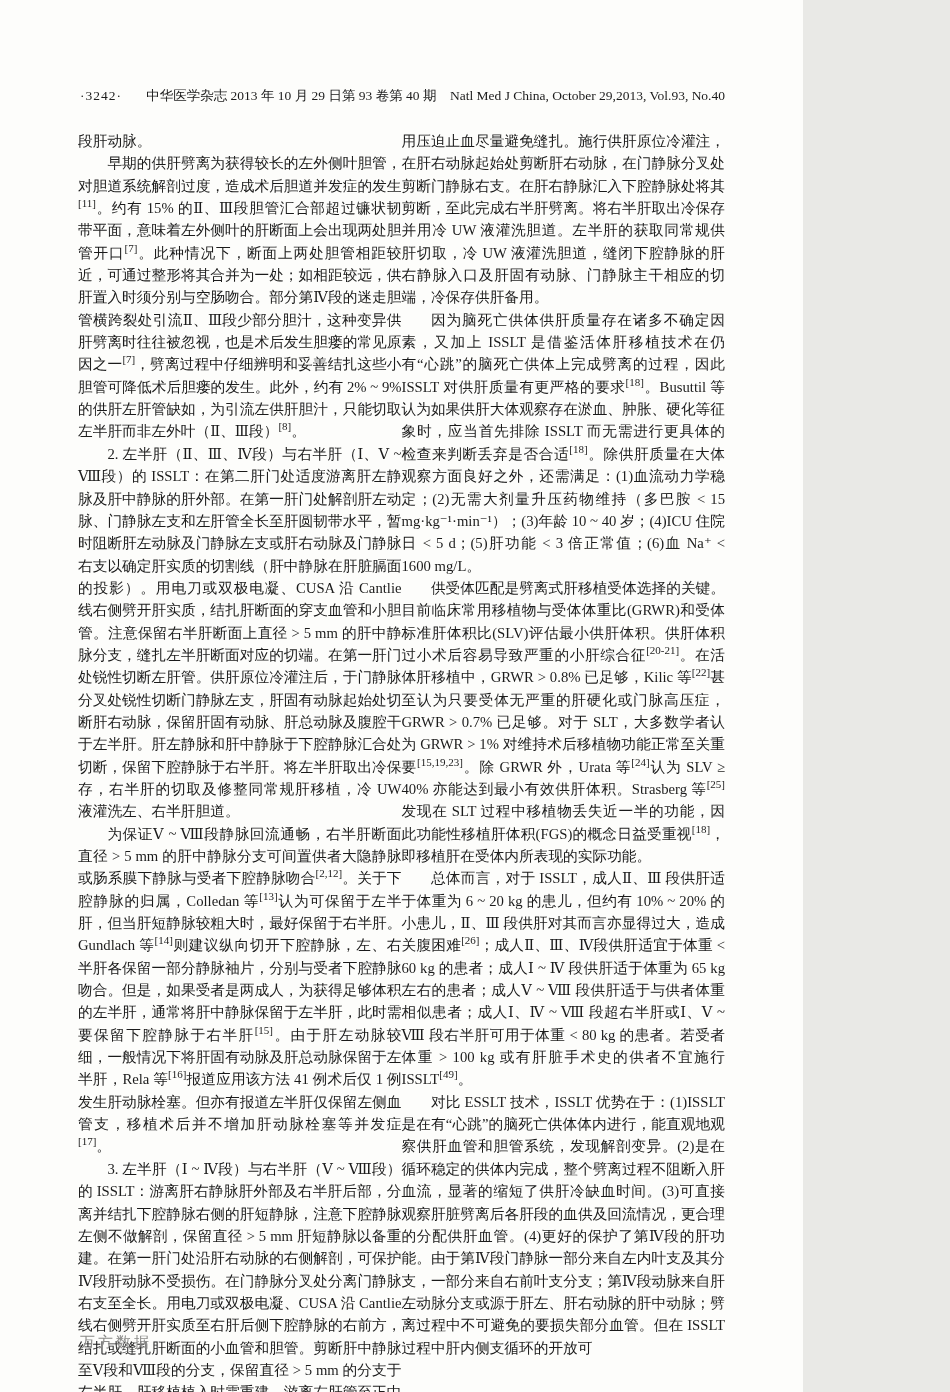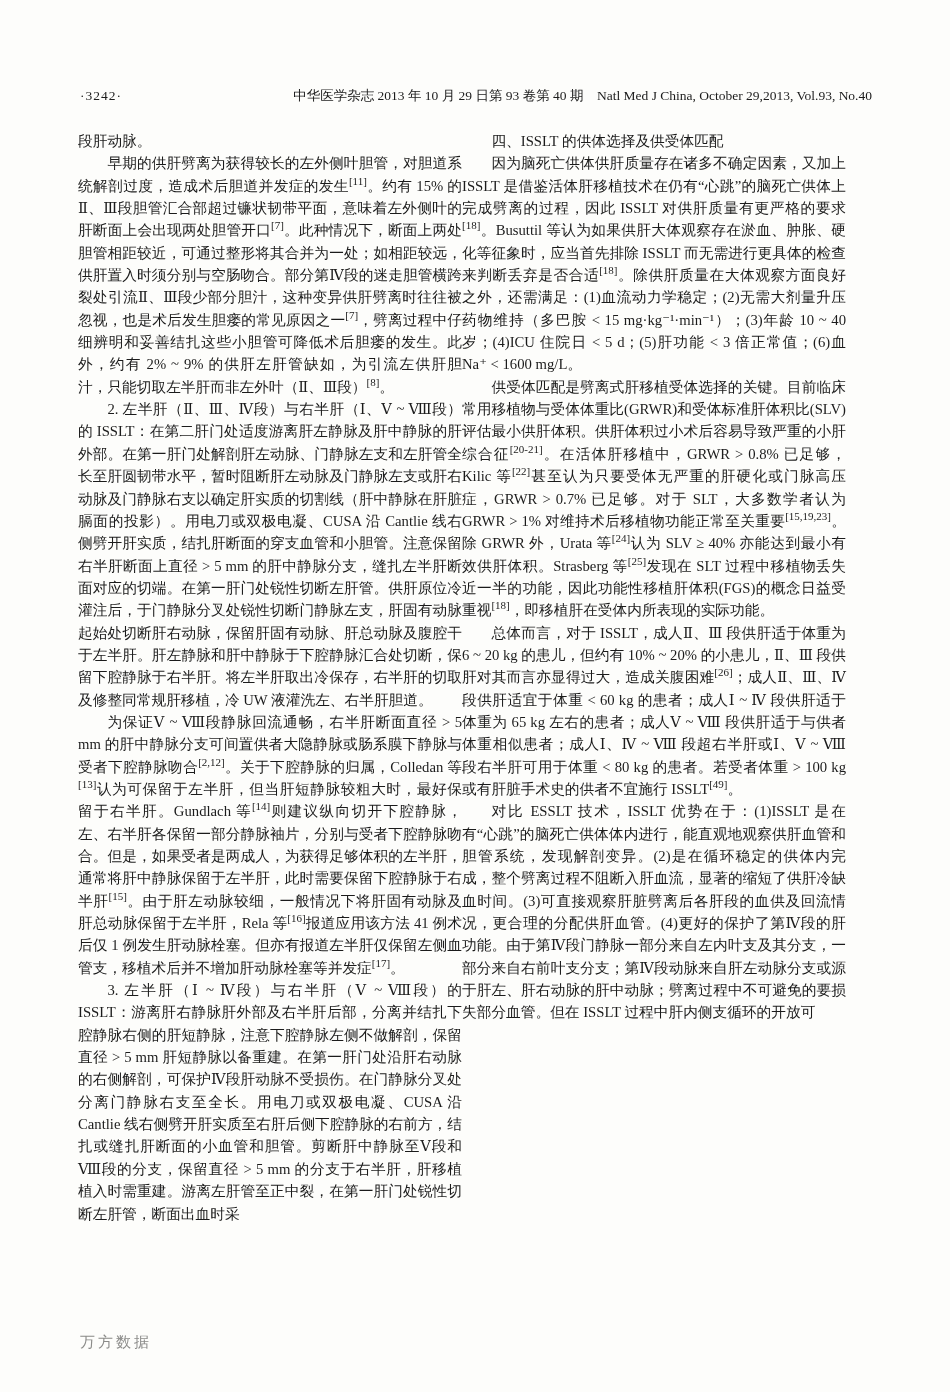--- a/index.html
+++ b/index.html
@@ -1,20 +1,20 @@
 <!DOCTYPE html>
 <html><head>
 <meta charset="utf-8">
 <title>Journal Page</title>
 <style>
   * { margin: 0; padding: 0; box-sizing: border-box; }
   html, body { width: 950px; background: #e9e9e6; }
   .page {
     position: relative;
-    width: 950px;
+    width: 803px;
     height: 1392px;
     background: #fdfdfb;
     padding: 86px 78px 0 78px;
     font-family: "Liberation Serif", "DejaVu Serif", serif;
     color: #1b1b1b;
     overflow: hidden;
   }
   .page-header {
     position: relative;
     height: 20px;
@@ -75,21 +75,21 @@
 
     <section class="col">
       <p class="para noindent">段肝动脉。</p>
       <p class="para">早期的供肝劈离为获得较长的左外侧叶胆管，对胆道系统解剖过度，造成术后胆道并发症的发生<sup>[11]</sup>。约有 15% 的Ⅱ、Ⅲ段胆管汇合部超过镰状韧带平面，意味着左外侧叶的肝断面上会出现两处胆管开口<sup>[7]</sup>。此种情况下，断面上两处胆管相距较近，可通过整形将其合并为一处；如相距较远，供肝置入时须分别与空肠吻合。部分第Ⅳ段的迷走胆管横跨裂处引流Ⅱ、Ⅲ段少部分胆汁，这种变异供肝劈离时往往被忽视，也是术后发生胆瘘的常见原因之一<sup>[7]</sup>，劈离过程中仔细辨明和妥善结扎这些小胆管可降低术后胆瘘的发生。此外，约有 2% ~ 9% 的供肝左肝管缺如，为引流左供肝胆汁，只能切取左半肝而非左外叶（Ⅱ、Ⅲ段）<sup>[8]</sup>。</p>
       <p class="para">2. 左半肝（Ⅱ、Ⅲ、Ⅳ段）与右半肝（Ⅰ、Ⅴ ~ Ⅷ段）的 ISSLT：在第二肝门处适度游离肝左静脉及肝中静脉的肝外部。在第一肝门处解剖肝左动脉、门静脉左支和左肝管全长至肝圆韧带水平，暂时阻断肝左动脉及门静脉左支或肝右动脉及门静脉右支以确定肝实质的切割线（肝中静脉在肝脏膈面的投影）。用电刀或双极电凝、CUSA 沿 Cantlie 线右侧劈开肝实质，结扎肝断面的穿支血管和小胆管。注意保留右半肝断面上直径 &gt; 5 mm 的肝中静脉分支，缝扎左半肝断面对应的切端。在第一肝门处锐性切断左肝管。供肝原位冷灌注后，于门静脉分叉处锐性切断门静脉左支，肝固有动脉起始处切断肝右动脉，保留肝固有动脉、肝总动脉及腹腔干于左半肝。肝左静脉和肝中静脉于下腔静脉汇合处切断，保留下腔静脉于右半肝。将左半肝取出冷保存，右半肝的切取及修整同常规肝移植，冷 UW 液灌洗左、右半肝胆道。</p>
       <p class="para">为保证Ⅴ ~ Ⅷ段静脉回流通畅，右半肝断面直径 &gt; 5 mm 的肝中静脉分支可间置供者大隐静脉或肠系膜下静脉与受者下腔静脉吻合<sup>[2,12]</sup>。关于下腔静脉的归属，Colledan 等<sup>[13]</sup>认为可保留于左半肝，但当肝短静脉较粗大时，最好保留于右半肝。Gundlach 等<sup>[14]</sup>则建议纵向切开下腔静脉，左、右半肝各保留一部分静脉袖片，分别与受者下腔静脉吻合。但是，如果受者是两成人，为获得足够体积的左半肝，通常将肝中静脉保留于左半肝，此时需要保留下腔静脉于右半肝<sup>[15]</sup>。由于肝左动脉较细，一般情况下将肝固有动脉及肝总动脉保留于左半肝，Rela 等<sup>[16]</sup>报道应用该方法 41 例术后仅 1 例发生肝动脉栓塞。但亦有报道左半肝仅保留左侧血管支，移植术后并不增加肝动脉栓塞等并发症<sup>[17]</sup>。</p>
       <p class="para">3. 左半肝（Ⅰ ~ Ⅳ段）与右半肝（Ⅴ ~ Ⅷ段）的 ISSLT：游离肝右静脉肝外部及右半肝后部，分离并结扎下腔静脉右侧的肝短静脉，注意下腔静脉左侧不做解剖，保留直径 &gt; 5 mm 肝短静脉以备重建。在第一肝门处沿肝右动脉的右侧解剖，可保护Ⅳ段肝动脉不受损伤。在门静脉分叉处分离门静脉右支至全长。用电刀或双极电凝、CUSA 沿 Cantlie 线右侧劈开肝实质至右肝后侧下腔静脉的右前方，结扎或缝扎肝断面的小血管和胆管。剪断肝中静脉至Ⅴ段和Ⅷ段的分支，保留直径 &gt; 5 mm 的分支于右半肝，肝移植植入时需重建。游离左肝管至正中裂，在第一肝门处锐性切断左肝管，断面出血时采</p>
     </section>
 
     <section class="col">
-      <p class="para heading">四、ISSLT 的供体选择及供受体匹配</p>
+      <p class="para noindent">用压迫止血尽量避免缝扎。施行供肝原位冷灌注，在肝右动脉起始处剪断肝右动脉，在门静脉分叉处剪断门静脉右支。在肝右静脉汇入下腔静脉处将其剪断，至此完成右半肝劈离。将右半肝取出冷保存并用冷 UW 液灌洗胆道。左半肝的获取同常规供肝切取，冷 UW 液灌洗胆道，缝闭下腔静脉的肝右静脉入口及肝固有动脉、门静脉主干相应的切端，冷保存供肝备用。</p>
       <p class="para">因为脑死亡供体供肝质量存在诸多不确定因素，又加上 ISSLT 是借鉴活体肝移植技术在仍有“心跳”的脑死亡供体上完成劈离的过程，因此 ISSLT 对供肝质量有更严格的要求<sup>[18]</sup>。Busuttil 等认为如果供肝大体观察存在淤血、肿胀、硬化等征象时，应当首先排除 ISSLT 而无需进行更具体的检查来判断丢弃是否合适<sup>[18]</sup>。除供肝质量在大体观察方面良好之外，还需满足：(1)血流动力学稳定；(2)无需大剂量升压药物维持（多巴胺 &lt; 15 mg·kg⁻¹·min⁻¹）；(3)年龄 10 ~ 40 岁；(4)ICU 住院日 &lt; 5 d；(5)肝功能 &lt; 3 倍正常值；(6)血 Na⁺ &lt; 1600 mg/L。</p>
       <p class="para">供受体匹配是劈离式肝移植受体选择的关键。目前临床常用移植物与受体体重比(GRWR)和受体标准肝体积比(SLV)评估最小供肝体积。供肝体积过小术后容易导致严重的小肝综合征<sup>[20-21]</sup>。在活体肝移植中，GRWR &gt; 0.8% 已足够，Kilic 等<sup>[22]</sup>甚至认为只要受体无严重的肝硬化或门脉高压症，GRWR &gt; 0.7% 已足够。对于 SLT，大多数学者认为 GRWR &gt; 1% 对维持术后移植物功能正常至关重要<sup>[15,19,23]</sup>。除 GRWR 外，Urata 等<sup>[24]</sup>认为 SLV ≥ 40% 亦能达到最小有效供肝体积。Strasberg 等<sup>[25]</sup>发现在 SLT 过程中移植物丢失近一半的功能，因此功能性移植肝体积(FGS)的概念日益受重视<sup>[18]</sup>，即移植肝在受体内所表现的实际功能。</p>
       <p class="para">总体而言，对于 ISSLT，成人Ⅱ、Ⅲ 段供肝适于体重为 6 ~ 20 kg 的患儿，但约有 10% ~ 20% 的小患儿，Ⅱ、Ⅲ 段供肝对其而言亦显得过大，造成关腹困难<sup>[26]</sup>；成人Ⅱ、Ⅲ、Ⅳ段供肝适宜于体重 &lt; 60 kg 的患者；成人Ⅰ ~ Ⅳ 段供肝适于体重为 65 kg 左右的患者；成人Ⅴ ~ Ⅷ 段供肝适于与供者体重相似患者；成人Ⅰ、Ⅳ ~ Ⅷ 段超右半肝或Ⅰ、Ⅴ ~ Ⅷ 段右半肝可用于体重 &lt; 80 kg 的患者。若受者体重 &gt; 100 kg 或有肝脏手术史的供者不宜施行 ISSLT<sup>[49]</sup>。</p>
       <p class="para">对比 ESSLT 技术，ISSLT 优势在于：(1)ISSLT 是在有“心跳”的脑死亡供体体内进行，能直观地观察供肝血管和胆管系统，发现解剖变异。(2)是在循环稳定的供体内完成，整个劈离过程不阻断入肝血流，显著的缩短了供肝冷缺血时间。(3)可直接观察肝脏劈离后各肝段的血供及回流情况，更合理的分配供肝血管。(4)更好的保护了第Ⅳ段的肝功能。由于第Ⅳ段门静脉一部分来自左内叶支及其分支，一部分来自右前叶支分支；第Ⅳ段动脉来自肝左动脉分支或源于肝左、肝右动脉的肝中动脉；劈离过程中不可避免的要损失部分血管。但在 ISSLT 过程中肝内侧支循环的开放可</p>
     </section>
 
   </main>
 
   <span class="watermark">万方数据</span>
 

